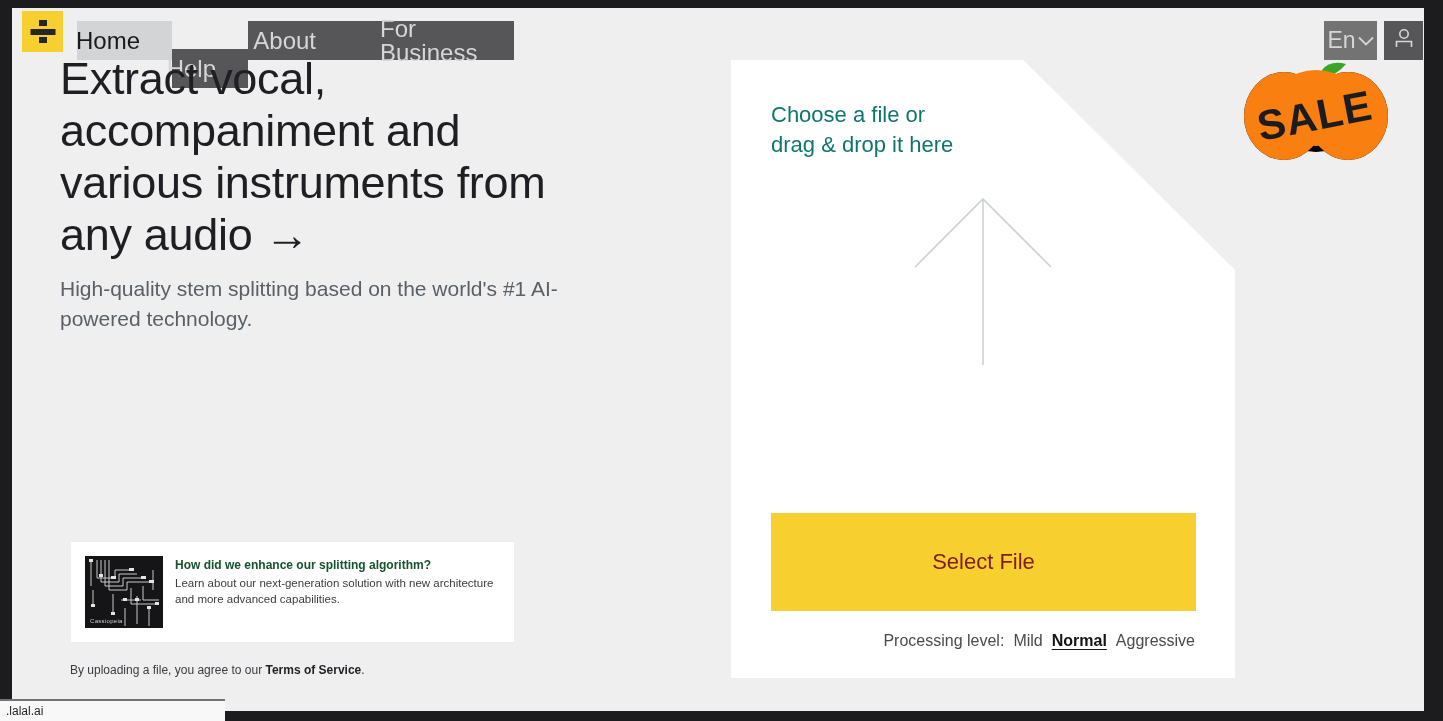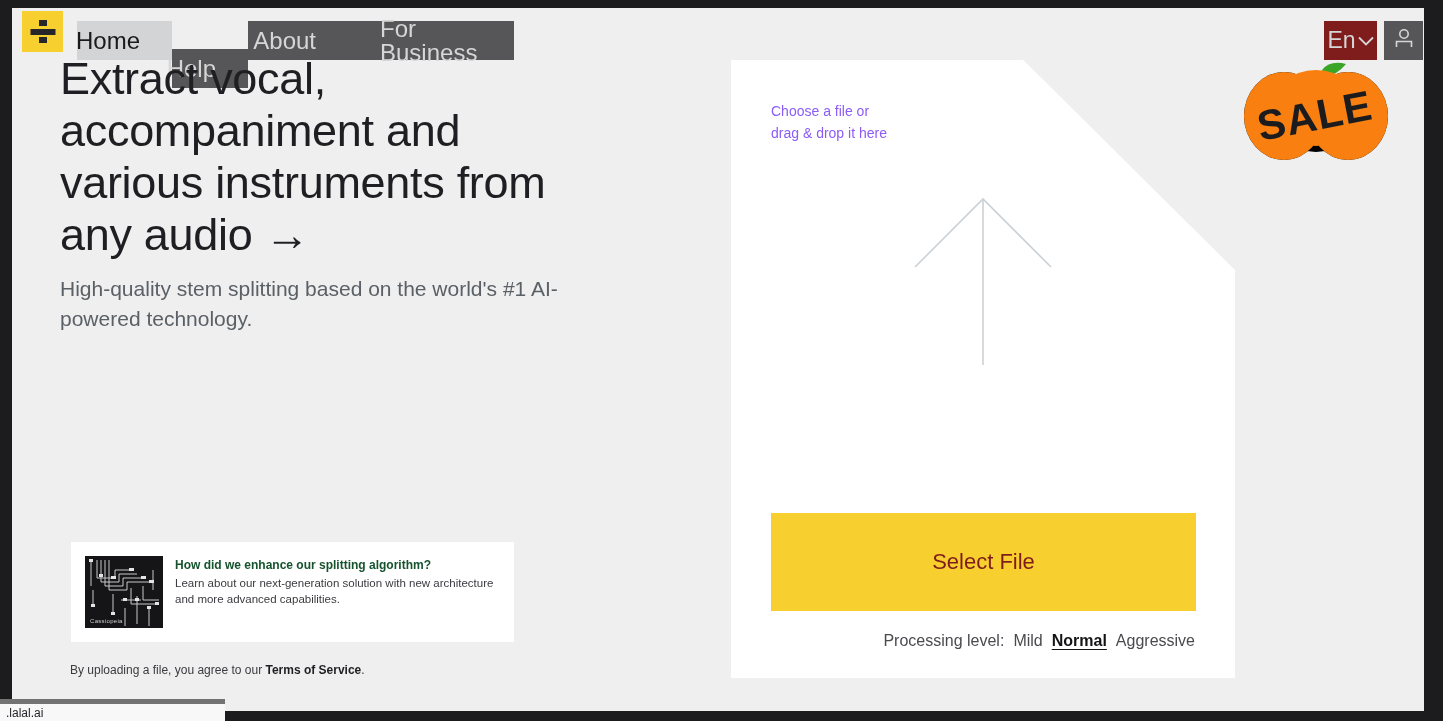--- a/index.html
+++ b/index.html
@@ -71,21 +71,21 @@
   }
   #nav-home   { left: 65px;  width: 95px; }
   #nav-help   { left: 160px; width: 76px; margin-top: 28px; }
   #nav-about  { left: 236px; width: 100px; }
   #nav-biz    { left: 336px; width: 166px; }
 
   #lang-selector {
     position: absolute;
     right: 47px; top: 13px;
     width: 53px; height: 39px;
-    background: #7f1d1d;
+    background: #737373;
     color: #d6d6d6;
     display: flex; align-items: center; justify-content: center;
     gap: 2px;
     font-size: 23px;
     cursor: pointer;
   }
   #lang-selector svg { display: block; }
   #account-button {
     position: absolute;
     right: 1px; top: 13px;
@@ -186,23 +186,23 @@
   #upload-panel {
     position: absolute;
     left: 719px; top: 52px;
     width: 504px; height: 618px;
     background: #ffffff;
     clip-path: polygon(0 0, 58% 0, 100% 34%, 100% 100%, 0 100%);
   }
   #upload-prompt {
     position: absolute;
     left: 40px; top: 40px;
-    font-size: 14px;
-    line-height: 22px;
-    color: #8b5cf6;
+    font-size: 22px;
+    line-height: 30px;
+    color: #0f766e;
     white-space: pre-line;
   }
   #upload-arrow {
     position: absolute;
     left: 50%; top: 135px;
     transform: translateX(-50%);
   }
   #stem-select {
     position: absolute;
     left: 40px; top: 346px;
@@ -264,21 +264,21 @@
     position: absolute;
     left: 0; bottom: 0;
     height: 22px;
     min-width: 225px;
     background: #f8f8f8;
     display: flex;
     align-items: center;
     padding: 0 6px;
     font-size: 12px;
     color: #24242a;
-    border-top: 5px solid #737373;
+    border-top: 2px solid #737373;
   }
 </style>
 </head>
 <body>
 
 <div id="browser-frame">
   <div id="page-viewport">
 
     <div id="top-nav">
 

